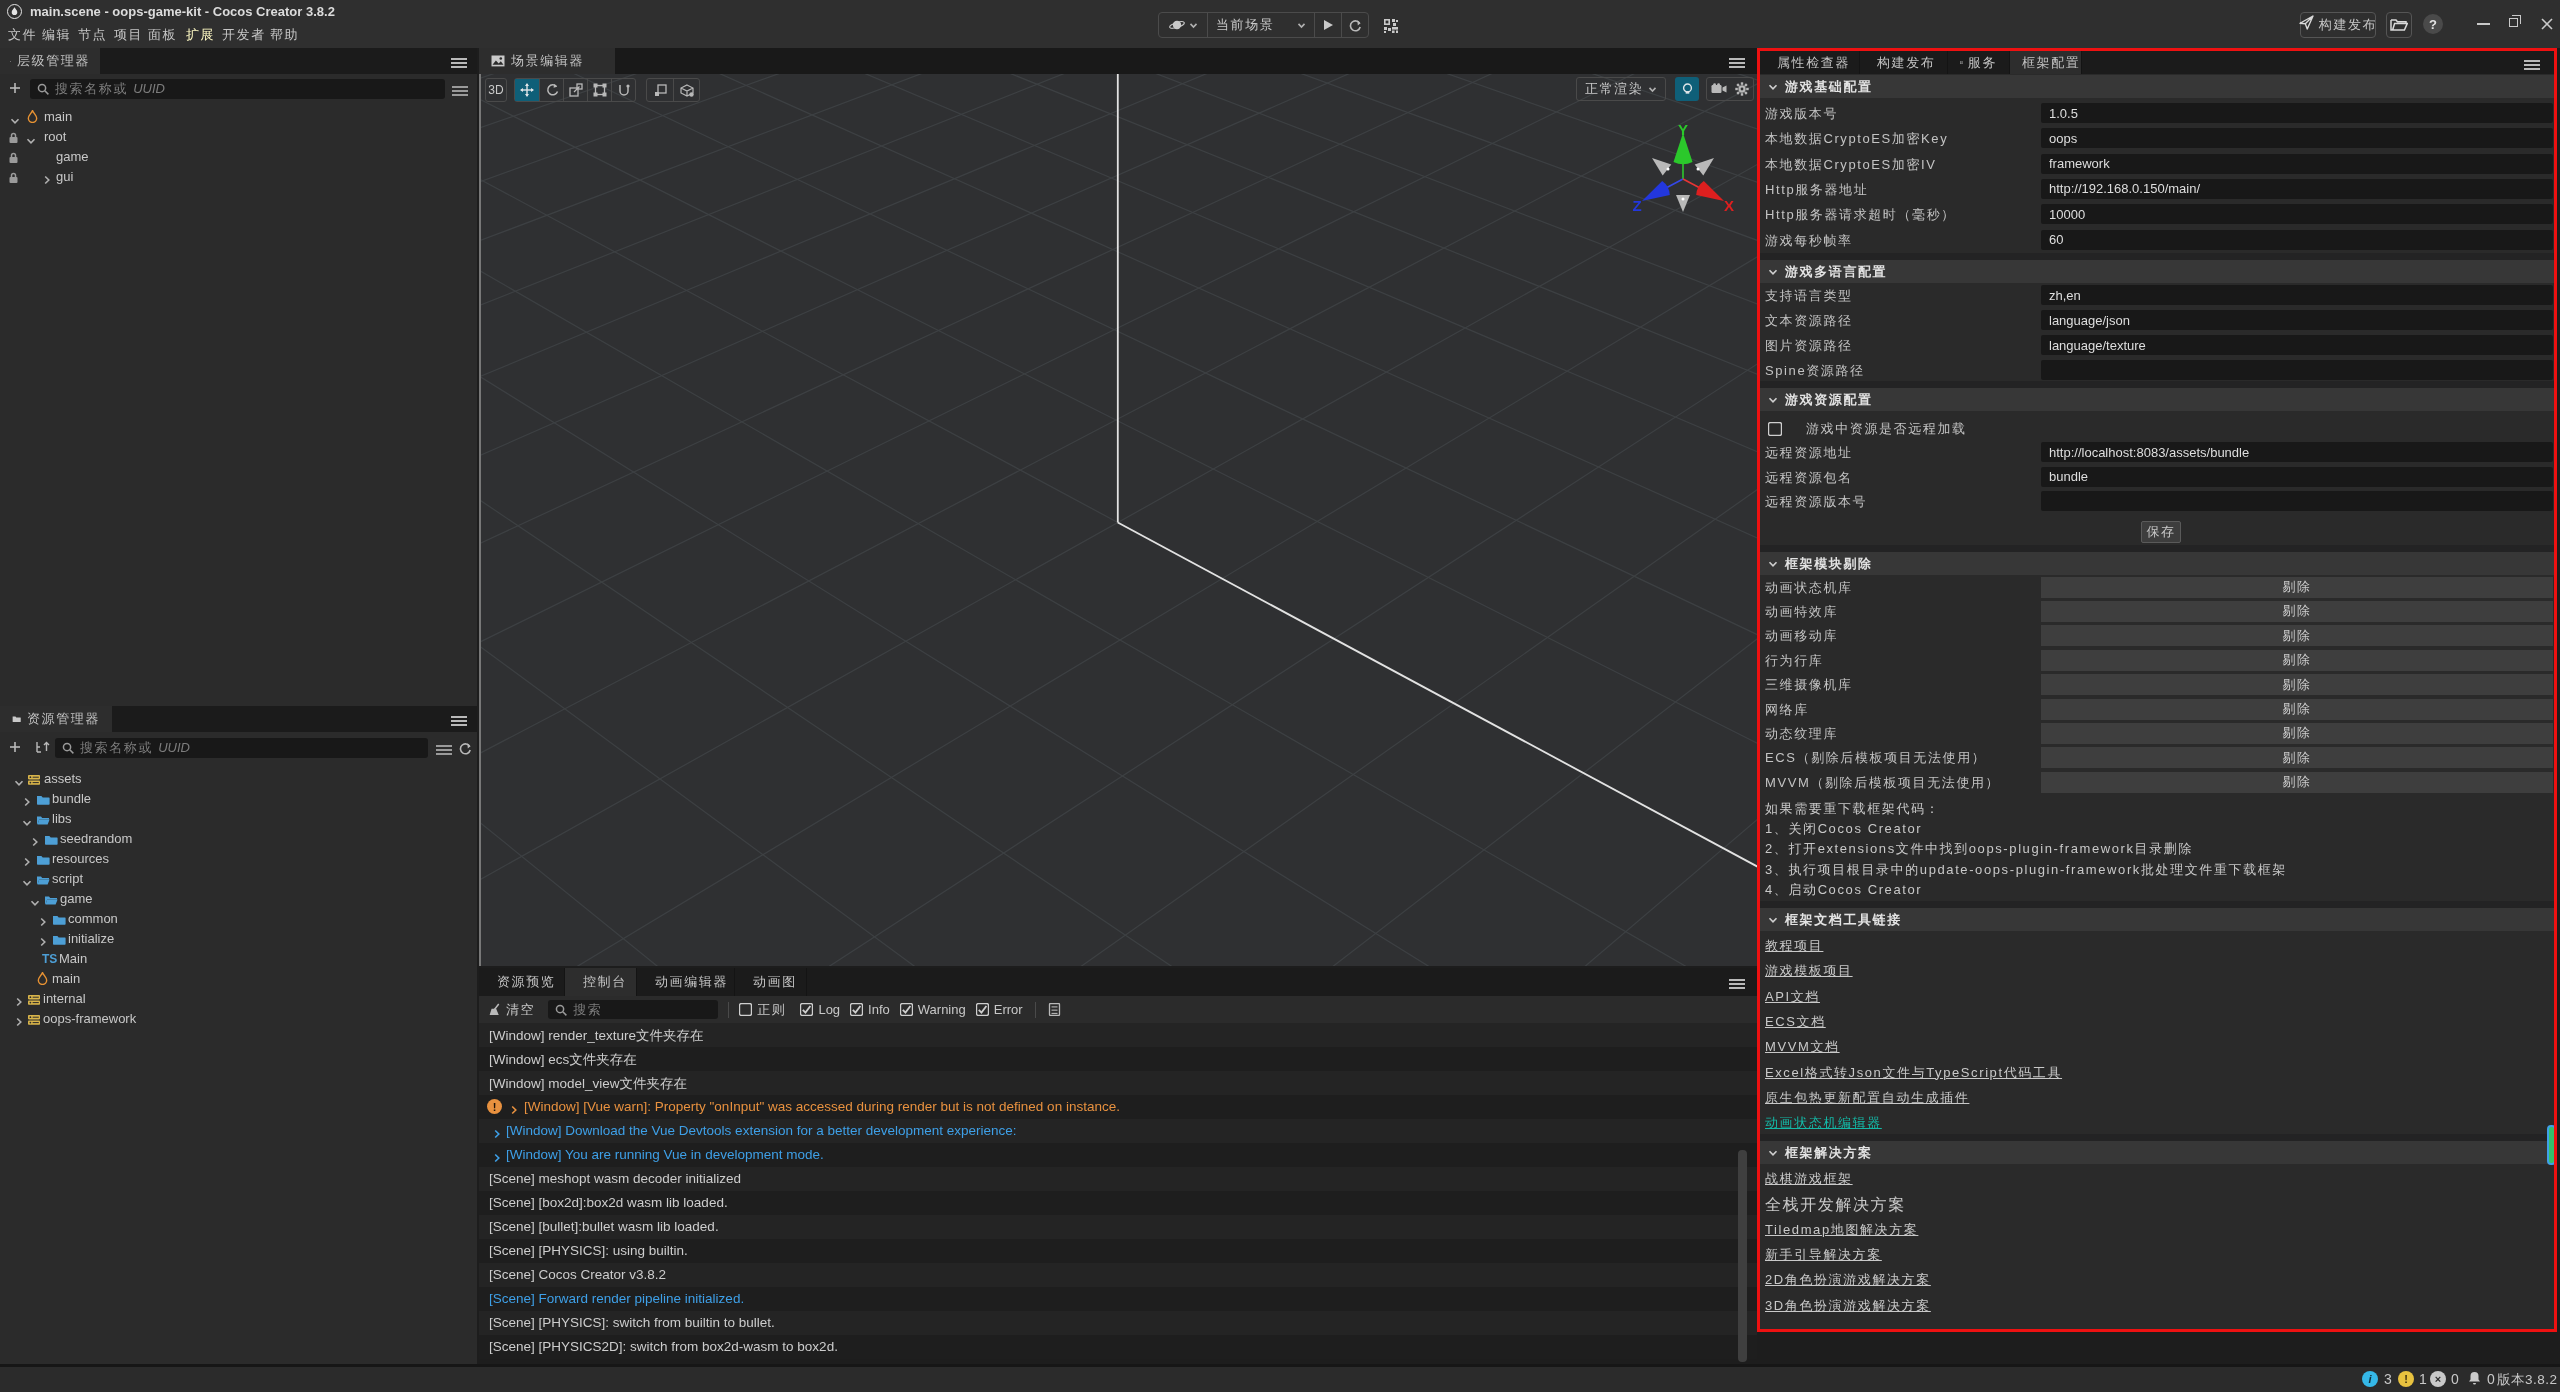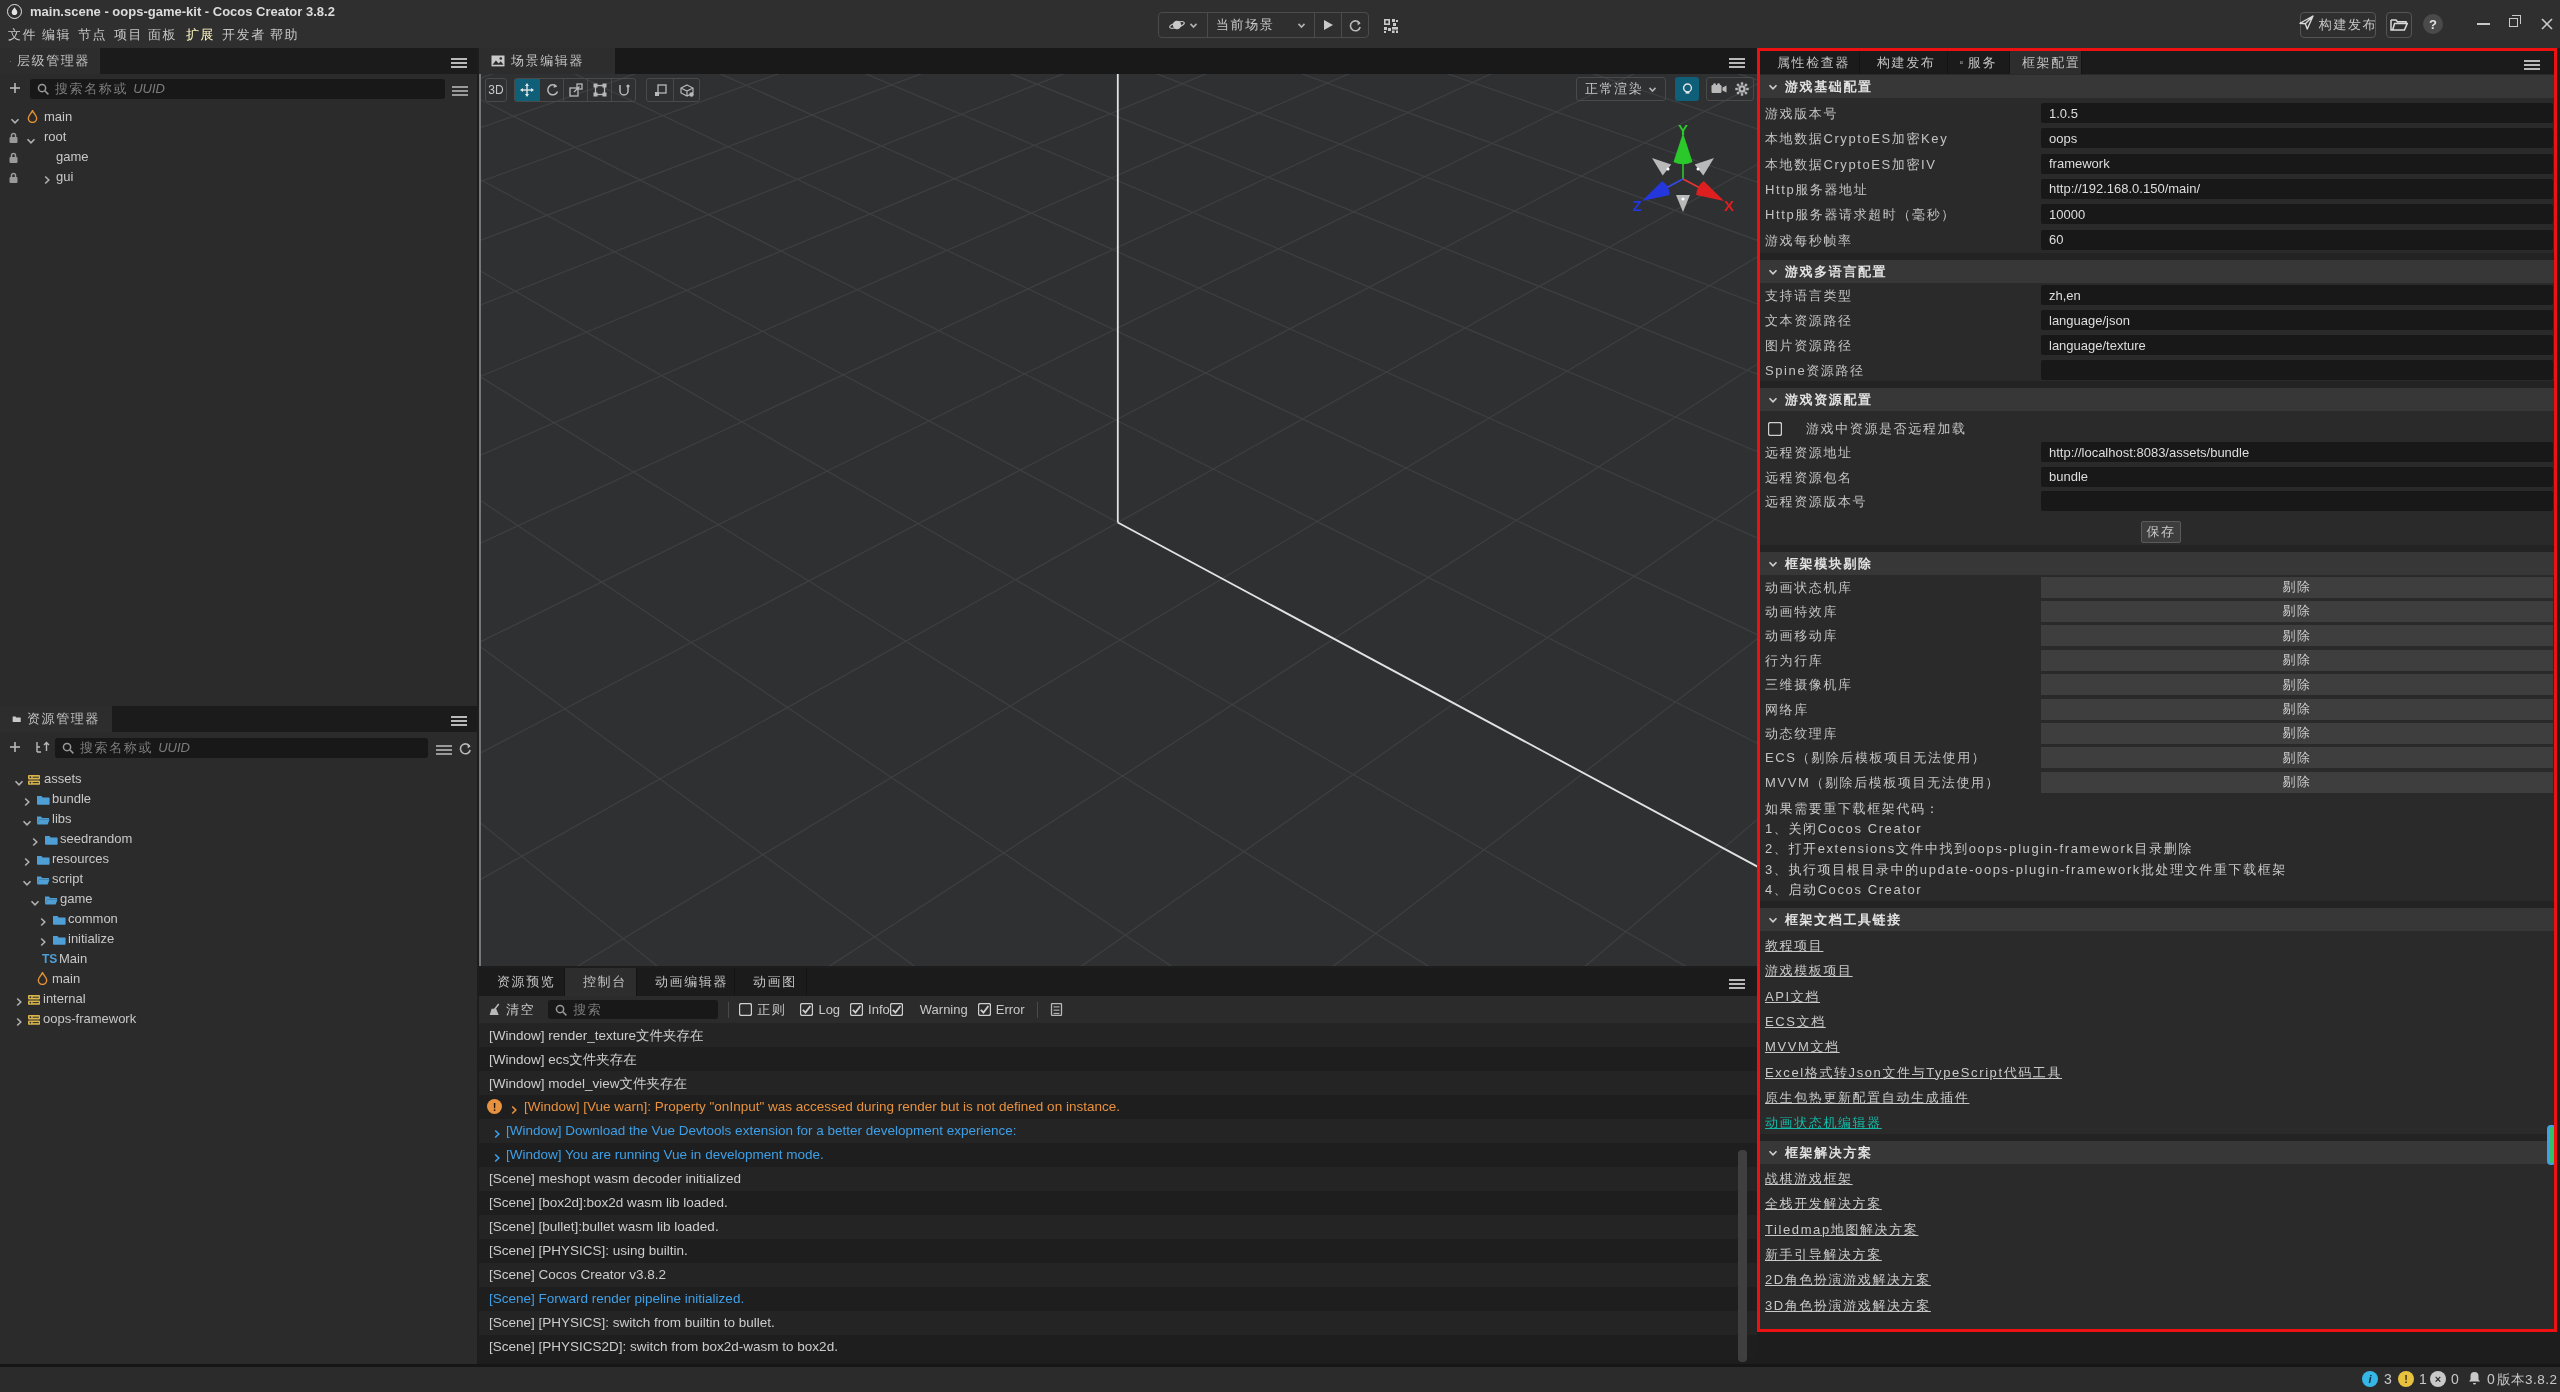--- a/index.html
+++ b/index.html
@@ -789,21 +789,21 @@
         </svg>
         <span class="txt">Log</span>
       </span>
       <span class="row" style="margin-left:10px;gap:5px">
         <svg width="13" height="13" viewBox="0 0 13 13" style="">
           <rect x="0.5" y="0.5" width="12" height="12" rx="2" fill="none" stroke="#cfcfcf" stroke-width="1.4"></rect>
           <path d="M2.8 6.76 L5.46 9.6 L10.4 3" stroke="#cfcfcf" stroke-width="1.8" fill="none"></path>
         </svg>
         <span class="txt">Info</span>
       </span>
-      <span class="row" style="margin-left:0;gap:17px">
+      <span class="row" style="margin-left:10px;gap:5px">
         <svg width="13" height="13" viewBox="0 0 13 13" style="">
           <rect x="0.5" y="0.5" width="12" height="12" rx="2" fill="none" stroke="#cfcfcf" stroke-width="1.4"></rect>
           <path d="M2.8 6.76 L5.46 9.6 L10.4 3" stroke="#cfcfcf" stroke-width="1.8" fill="none"></path>
         </svg>
         <span class="txt">Warning</span>
       </span>
       <span class="row" style="margin-left:10px;gap:5px">
         <svg width="13" height="13" viewBox="0 0 13 13" style="">
           <rect x="0.5" y="0.5" width="12" height="12" rx="2" fill="none" stroke="#cfcfcf" stroke-width="1.4"></rect>
           <path d="M2.8 6.76 L5.46 9.6 L10.4 3" stroke="#cfcfcf" stroke-width="1.8" fill="none"></path>
@@ -1033,21 +1033,21 @@
     <div class="abs ls" style="left:5px;top:1037.7999999999997px;color:#c9c9c9;font-size:13px;text-decoration:underline;white-space:nowrap">原生包热更新配置自动生成插件</div>
     <div class="abs ls" style="left:5px;top:1063.0999999999997px;color:#14b8a6;font-size:13px;text-decoration:underline;white-space:nowrap">动画状态机编辑器</div>
     <div class="abs" style="left:0;top:1083px;width:100%;height:7px;background:#232324"></div>
     <div class="abs row" style="left:0;top:1090px;width:100%;height:23px;background:#373737;gap:7px;padding-left:8px">
       <svg width="10" height="10" viewBox="0 0 10 10" style="">
         <path d="M1.5 3.2 L5.0 6.8 L8.5 3.2" stroke="#cfcfcf" stroke-width="1.6" fill="none"></path>
       </svg>
       <span class="ls" style="color:#e3e3e3;font-size:13px;font-weight:bold">框架解决方案</span>
     </div>
     <div class="abs ls" style="left:5px;top:1119px;color:#c9c9c9;font-size:13px;text-decoration:underline;white-space:nowrap">战棋游戏框架</div>
-    <div class="abs ls" style="left:5px;top:1144.3px;color:#c9c9c9;font-size:13px;text-decoration:underline;white-space:nowrap">全栈开发解决方案</div>
+    <div class="abs ls" style="left:5px;top:1144.3px;color:#c9c9c9;font-size:16px;white-space:nowrap">全栈开发解决方案</div>
     <div class="abs ls" style="left:5px;top:1169.6px;color:#c9c9c9;font-size:13px;text-decoration:underline;white-space:nowrap">Tiledmap地图解决方案</div>
     <div class="abs ls" style="left:5px;top:1194.8999999999999px;color:#c9c9c9;font-size:13px;text-decoration:underline;white-space:nowrap">新手引导解决方案</div>
     <div class="abs ls" style="left:5px;top:1220.1999999999998px;color:#c9c9c9;font-size:13px;text-decoration:underline;white-space:nowrap">2D角色扮演游戏解决方案</div>
     <div class="abs ls" style="left:5px;top:1245.4999999999998px;color:#c9c9c9;font-size:13px;text-decoration:underline;white-space:nowrap">3D角色扮演游戏解决方案</div>
   </div>
 <div class="abs" style="left:1760px;top:1332px;width:794px;height:32px;background:#1d1d1d"></div>
 <div class="abs" style="left:2547px;top:1125px;width:9px;height:40px;border:2px solid #3fa0e8;border-radius:4px;background:#35c06a"></div>
 <div class="abs" style="left:1757px;top:48px;width:800px;height:1284px;border:3px solid #ee1111;pointer-events:none"></div>
 <div class="abs" style="left:0;top:1364px;width:2560px;height:28px;background:#2b2b2b;border-top:3px solid #161616">
     <div class="abs" style="left:2362px;top:4px;width:16px;height:16px;border-radius:50%;background:#35b8e8;color:#10303d;font-weight:bold;font-size:11px;display:flex;align-items:center;justify-content:center;font-style:italic;">i</div>

